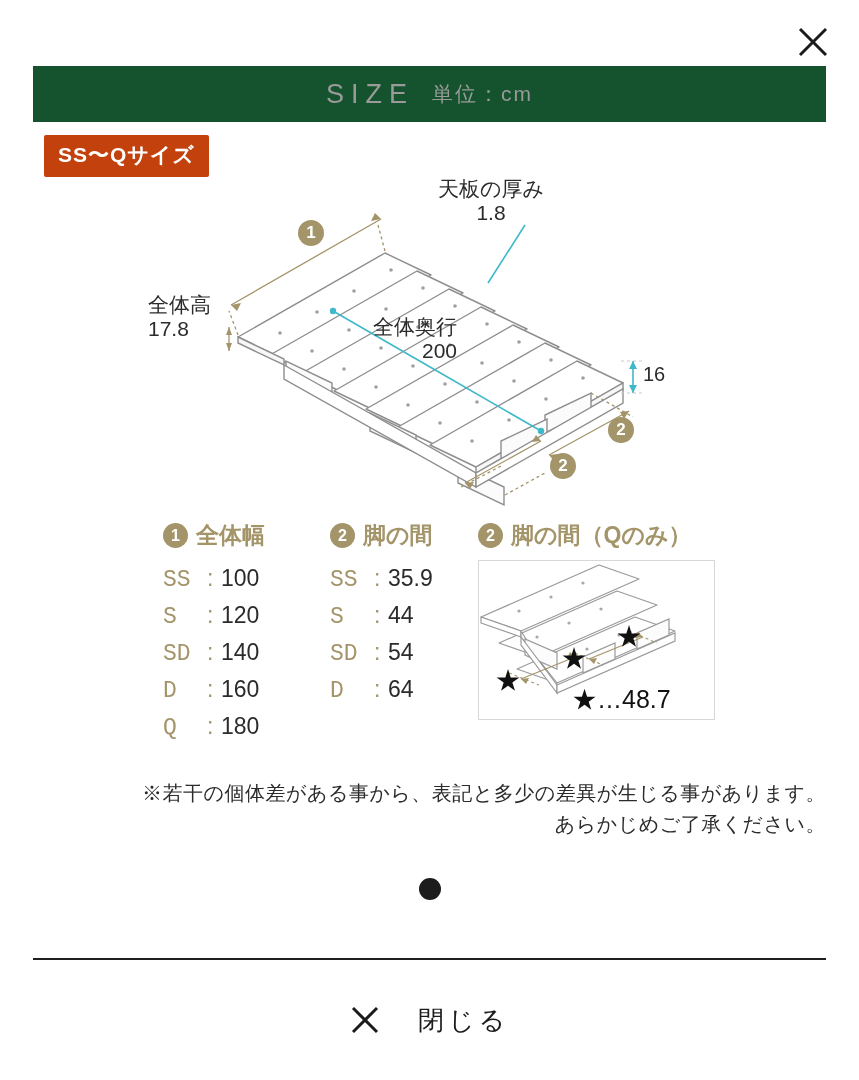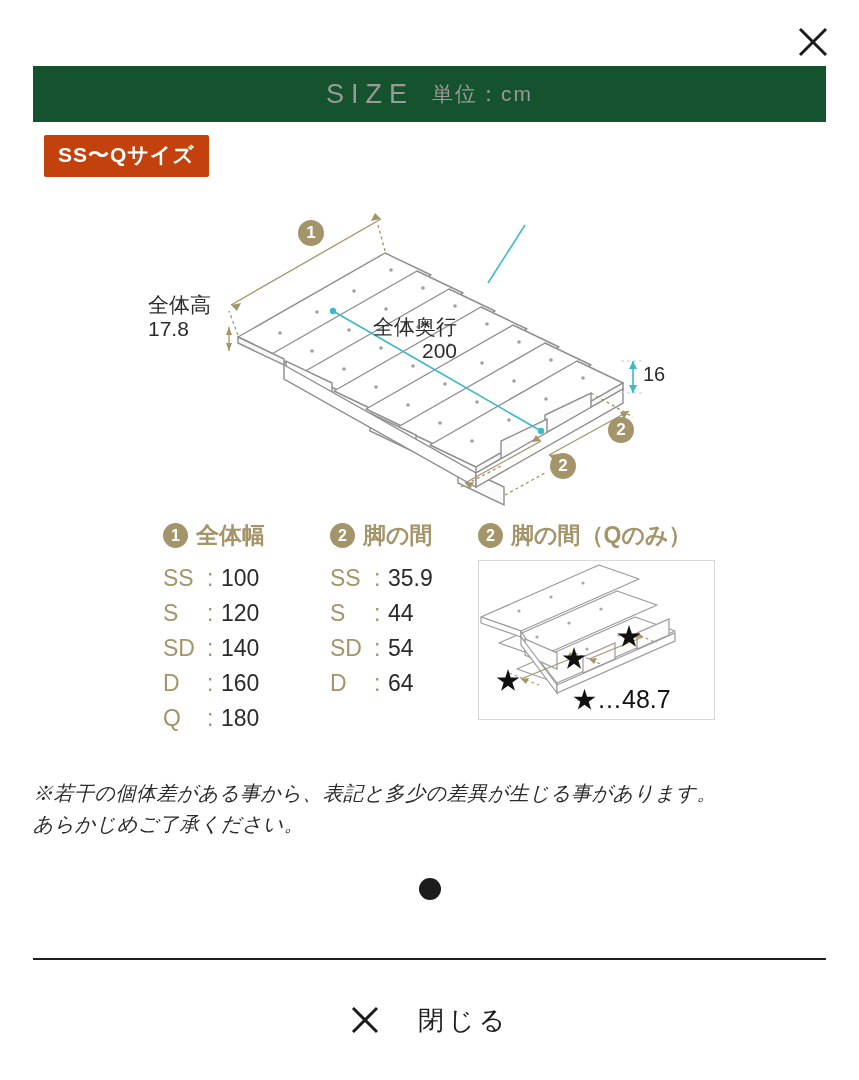--- a/index.html
+++ b/index.html
@@ -118,21 +118,21 @@
     display: flex; align-items: center; justify-content: center;
     flex: 0 0 auto;
   }
   .row {
     display: flex; align-items: baseline;
     font-size: 23px;
     line-height: 1.52;
     color: #a39469;
     white-space: nowrap;
   }
-  .row .k { width: 44px; display: inline-block; }
+  .row .k { width: 44px; display: inline-block; font-family: Liberation Mono, monospace; }
   .row .c { width: 14px; display: inline-block; }
   .row .v { color: #2b2b2b; }
 
   .col1 { left: 130px; top: 0; }
   .col2 { left: 297px; top: 0; }
   .col3 { left: 445px; top: 0; }
 
   .qbox {
     position: absolute;
     left: 445px; top: 40px;
@@ -157,26 +157,25 @@
     font-size: 25px;
     color: #111;
     white-space: nowrap;
   }
 
   
   .note {
     position: absolute;
     left: 33px; top: 778px;
     width: 793px;
-    text-align: left;
+    text-align: right;
     font-size: 20px;
     line-height: 1.55;
     color: #2b2b2b;
     letter-spacing: 0.5px;
-    font-style: italic;
   }
 
   
   .dot {
     position: absolute;
     left: 50%; top: 878px;
     transform: translateX(-50%);
     width: 22px; height: 22px;
     border-radius: 50%;
     background: #1c1c1c;
@@ -324,20 +323,24 @@
         <line x1="600" y1="196" x2="600" y2="228"></line>
         <polygon points="600,196 596,204 604,204" fill="#3fb9c9" stroke="none"></polygon>
         <polygon points="600,228 596,220 604,220" fill="#3fb9c9" stroke="none"></polygon>
       </g>
       <g stroke="#c9c9c9" stroke-width="1" stroke-dasharray="3,3">
         <line x1="588" y1="196" x2="612" y2="196"></line>
         <line x1="588" y1="228" x2="612" y2="228"></line>
       </g>
     </svg>
 
+    <div class="illus-label lbl-tenban">
+      <span>天板の厚み</span><br>
+      <span>1.8</span>
+    </div>
 
     <div class="illus-label lbl-zentaiko">
       <span>全体高</span><br>
       <span>17.8</span>
     </div>
 
     <div class="illus-label lbl-okuyuki">
       <span>全体奥行</span><br>
       <span>200</span>
     </div>

